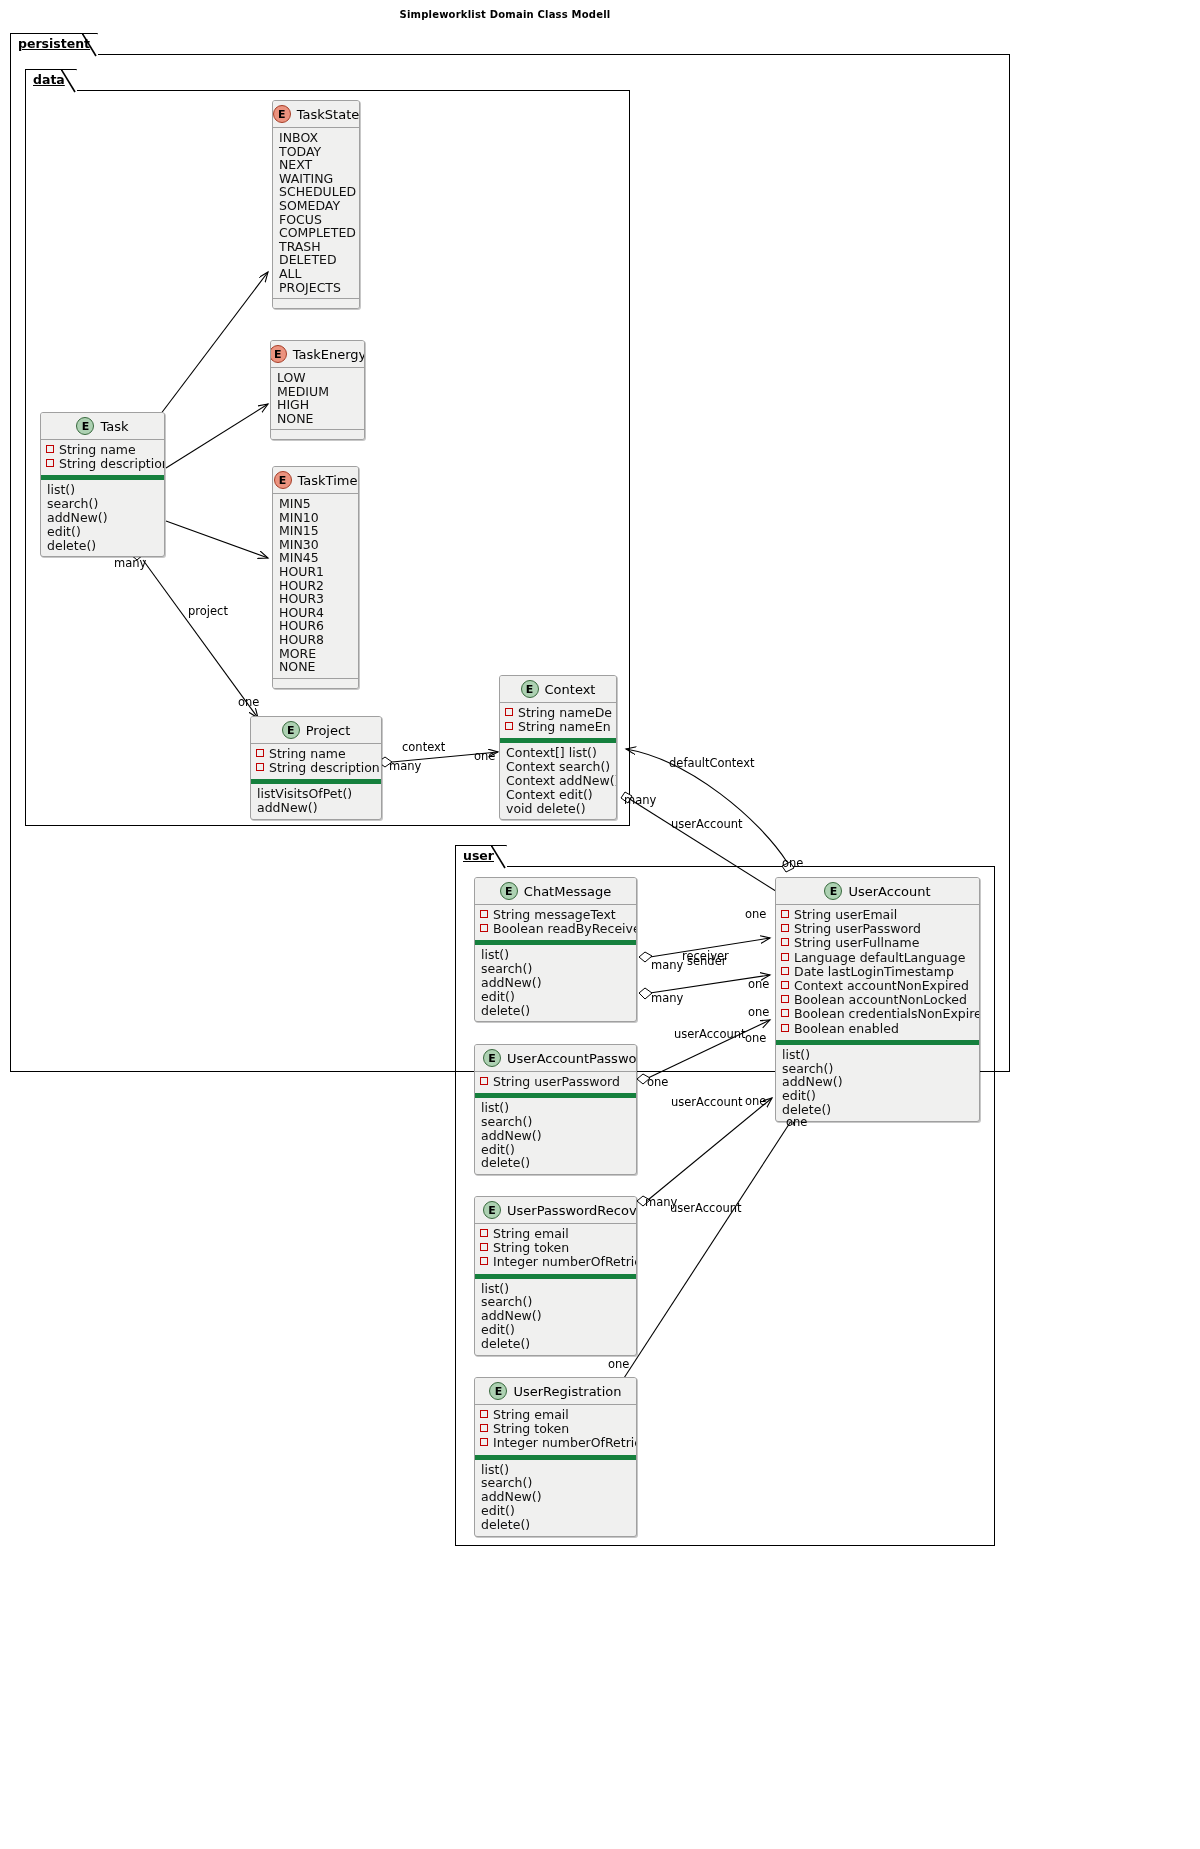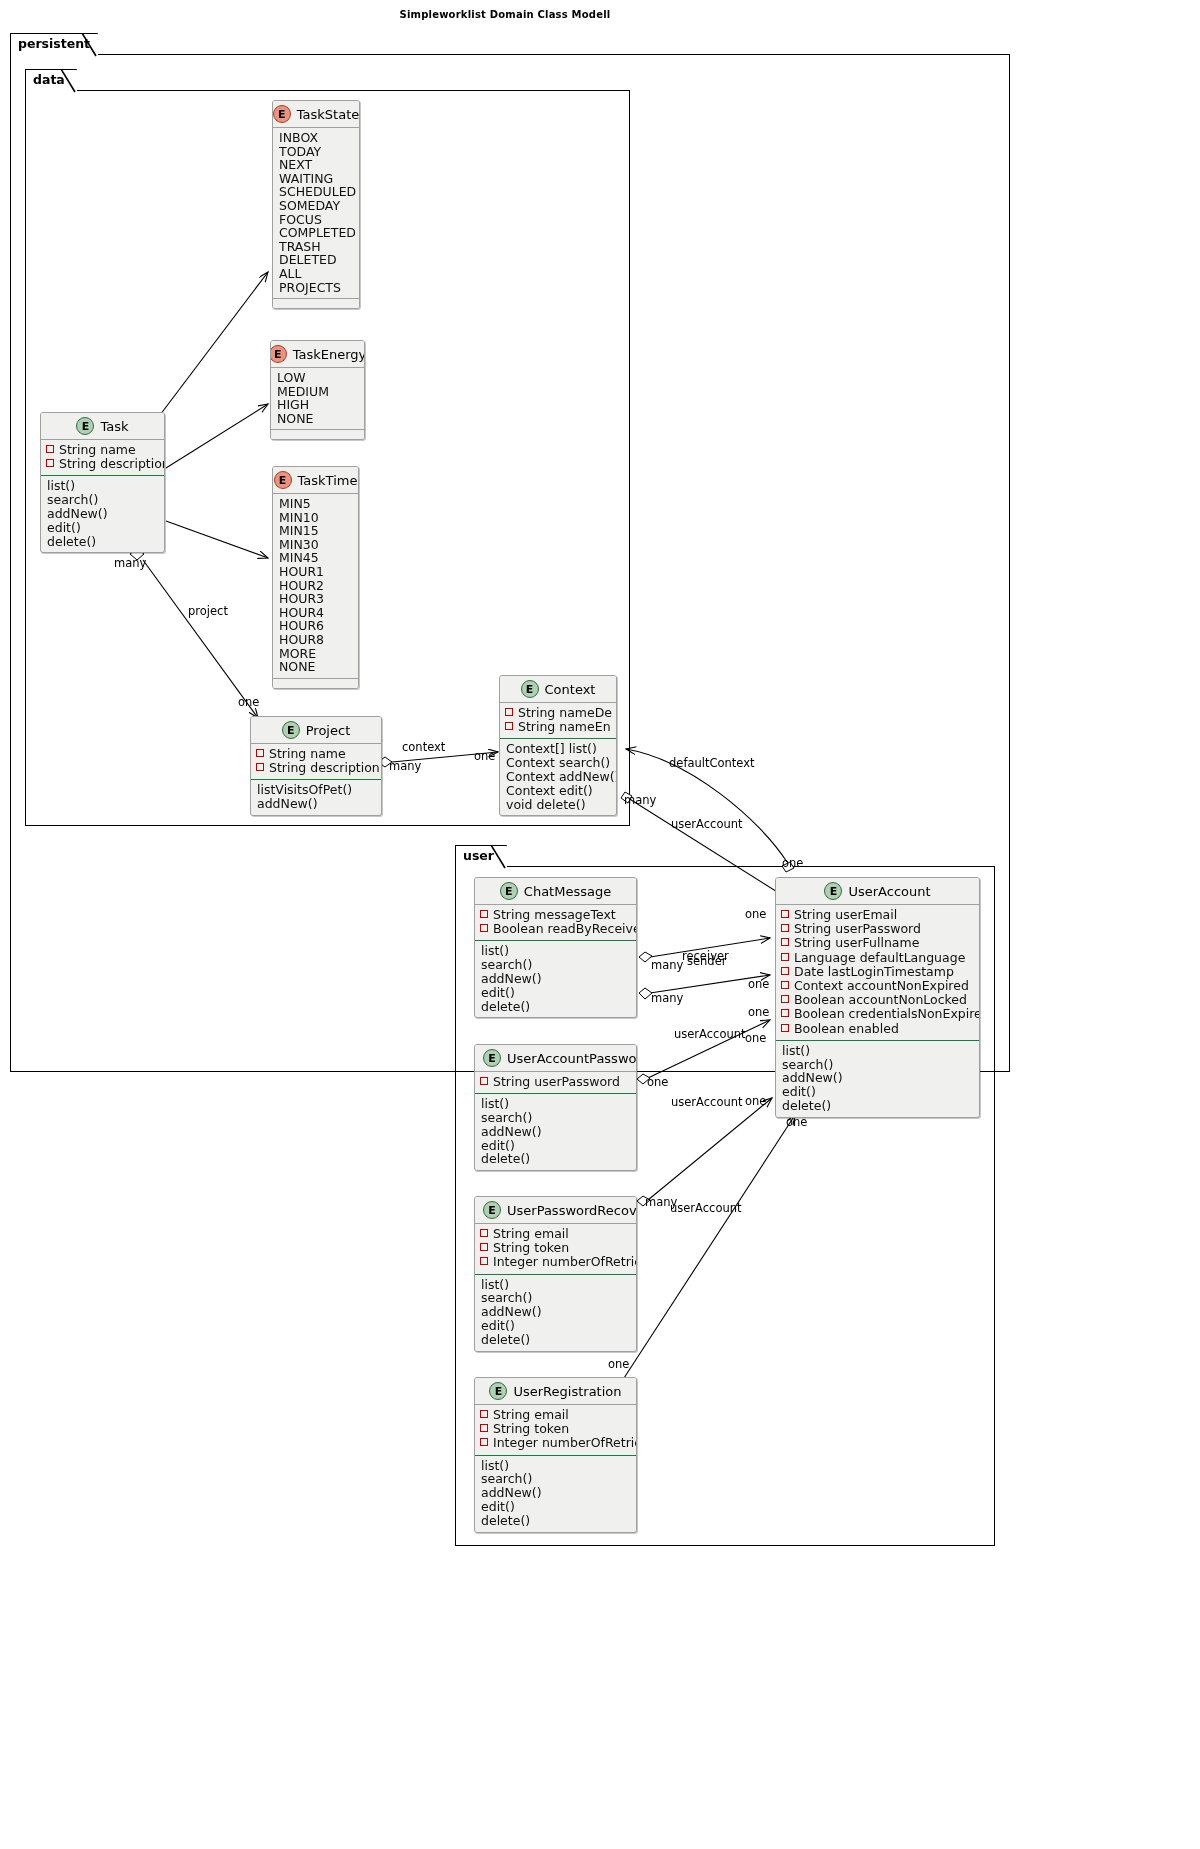--- a/index.html
+++ b/index.html
@@ -15,21 +15,21 @@
   .pkg{position:absolute;box-sizing:border-box;border:1.6px solid #000;background:transparent;}
   .pkg-tab{
     position:absolute;box-sizing:border-box;border:1.6px solid #000;border-bottom:none;
     background:#fff;font-size:12.5px;font-weight:bold;color:#000;
     padding:2px 14px 2px 7px;line-height:15px;white-space:nowrap;
   }
   .pkg-tab:after{
     content:"";position:absolute;right:-1px;top:-1px;width:0;height:0;
     border-left:13px solid transparent;border-bottom:22px solid #fff;
   }
-  .pkg-tab .tablabel{position:relative;z-index:3;}
+  .pkg-tab .tablabel{position:relative;z-index:3;text-decoration:underline;}
   .pkg-tab .slash{
     position:absolute;right:0px;top:-1px;width:15px;height:24px;z-index:2;
   }
 
   
   .cls{
     position:absolute;box-sizing:border-box;background:#f0f0ef;
     border:1px solid #a0a0a0;border-radius:3px;
     box-shadow:1px 1px 0 rgba(0,0,0,.22);
     font-size:12.5px;color:#101010;overflow:hidden;
@@ -42,21 +42,21 @@
   .cls-hdr.left{justify-content:flex-start;}
   .stereo{
     width:16px;height:16px;border-radius:50%;
     display:inline-flex;align-items:center;justify-content:center;
     font-size:11px;font-weight:bold;color:#000;
     border:1px solid #70543e;flex:0 0 auto;
   }
   .stereo.entity{background:#add1b2;border-color:#38693d;}
   .stereo.enum{background:#eb937f;border-color:#a63e28;}
   .cls-name{font-size:13px;color:#000;white-space:nowrap;text-align:right;}
-  .sect{padding:3px 5px 4px 5px;border-bottom:1px solid #15803d;}
+  .sect{padding:3px 5px 4px 5px;border-bottom:5px solid #15803d;}
   .sect:last-child{border-bottom:none;}
   .sect.nobord{border-bottom:none;}
   .row{display:flex;align-items:baseline;gap:5px;line-height:14.2px;white-space:nowrap;}
   .fsq{
     width:6px;height:6px;border:1.2px solid #c00000;flex:0 0 auto;
     display:inline-block;position:relative;top:-1px;background:transparent;
   }
   .lit{line-height:13.6px;white-space:nowrap;padding-left:1px;}
   .meth{line-height:13.8px;white-space:nowrap;padding-left:1px;}
   .enum-foot{height:9px;background:#f0f0ef;border-top:1px solid #a0a0a0;}

